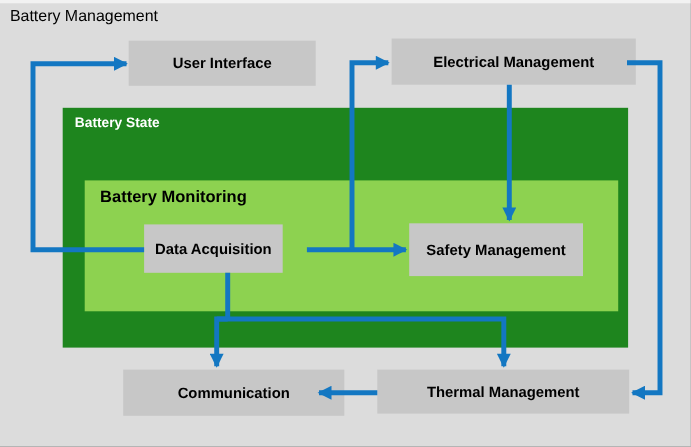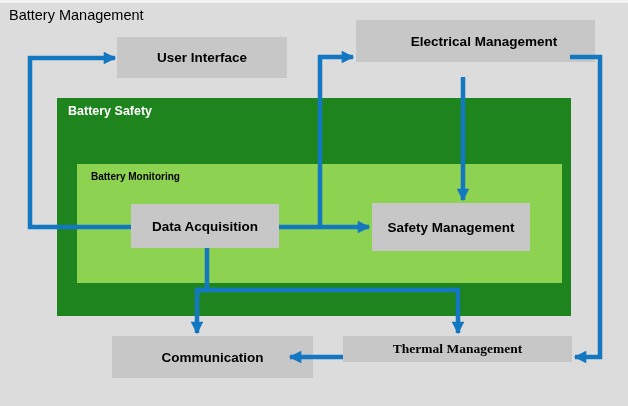--- a/index.html
+++ b/index.html
@@ -47,42 +47,42 @@
     white-space: nowrap;
   }
   #battery-monitoring-box {
     left: 77px; top: 164px;
     width: 485px; height: 119px;
     background: var(--battery-monitoring-fill, #8dd250);
   }
   #battery-monitoring-label {
     position: absolute;
     left: 14px; top: 7px;
-    font-size: 10px;
+    font-size: 15px;
     font-weight: bold;
     color: #000;
     white-space: nowrap;
   }
   .node {
     position: absolute;
     background: var(--node-fill, #c7c7c7);
     display: flex;
     align-items: center;
     justify-content: center;
     font-size: 13.5px;
     font-weight: bold;
     text-align: center;
     white-space: nowrap;
   }
   #node-user-interface       { left: 117px; top: 37px;  width: 170px; height: 41px; }
-  #node-electrical-management{ left: 356px; top: 20px;  width: 222px; height: 42px; padding-left: 17px; }
-  #node-data-acquisition     { left: 131px; top: 204px; width: 148px; height: 44px; }
+  #node-electrical-management{ left: 356px; top: 35px;  width: 222px; height: 42px; }
+  #node-data-acquisition     { left: 131px; top: 204px; width: 126px; height: 44px; }
   #node-safety-management    { left: 372px; top: 203px; width: 158px; height: 48px; }
   #node-communication        { left: 112px; top: 336px; width: 201px; height: 42px; }
-  #node-thermal-management   { left: 343px; top: 336px; width: 229px; height: 26px; font-family: Liberation Serif, serif; }
+  #node-thermal-management   { left: 343px; top: 336px; width: 229px; height: 40px; }
   #edge-layer {
     position: absolute;
     left: 0; top: 0;
     width: 628px; height: 406px;
     pointer-events: none;
   }
   .edge {
     fill: none;
     stroke: var(--arrow, #1377c2);
     stroke-width: 4.5;
@@ -94,21 +94,21 @@
 </head>
 <body>
 
 <div id="stage" style="--background: #dcdcdc; --node-fill: #c7c7c7; --battery-state-fill: #1e851e; --battery-monitoring-fill: #8dd250; --arrow: #1377c2;">
 
   <div id="top-strip"></div>
 
   <div id="diagram-title">Battery Management</div>
 
   <div id="battery-state-box" class="container">
-    <div id="battery-state-label">Battery Safety</div>
+    <div id="battery-state-label">Battery State</div>
     <div id="battery-monitoring-box" class="container" style="left:20px; top:66px;">
       <div id="battery-monitoring-label">Battery Monitoring</div>
     </div>
   </div>
 
   <div class="node" id="node-user-interface">User Interface</div>
 
   <div class="node" id="node-electrical-management">Electrical Management</div>
 
   <div class="node" id="node-data-acquisition">Data Acquisition</div>

